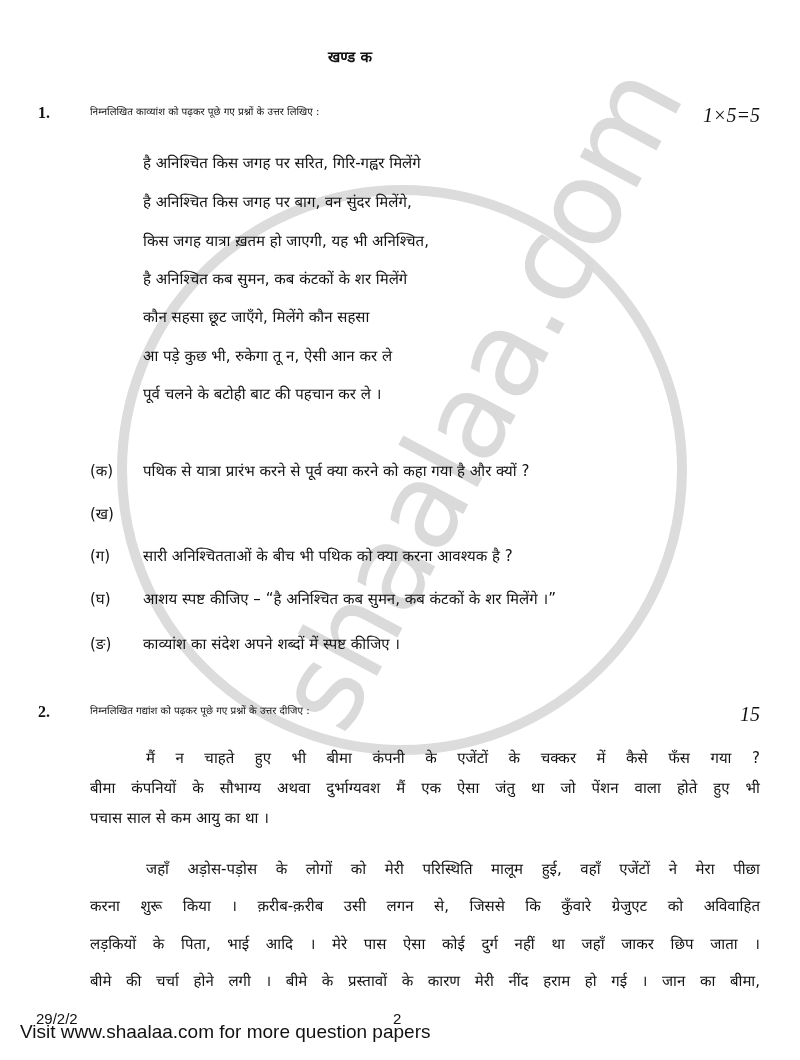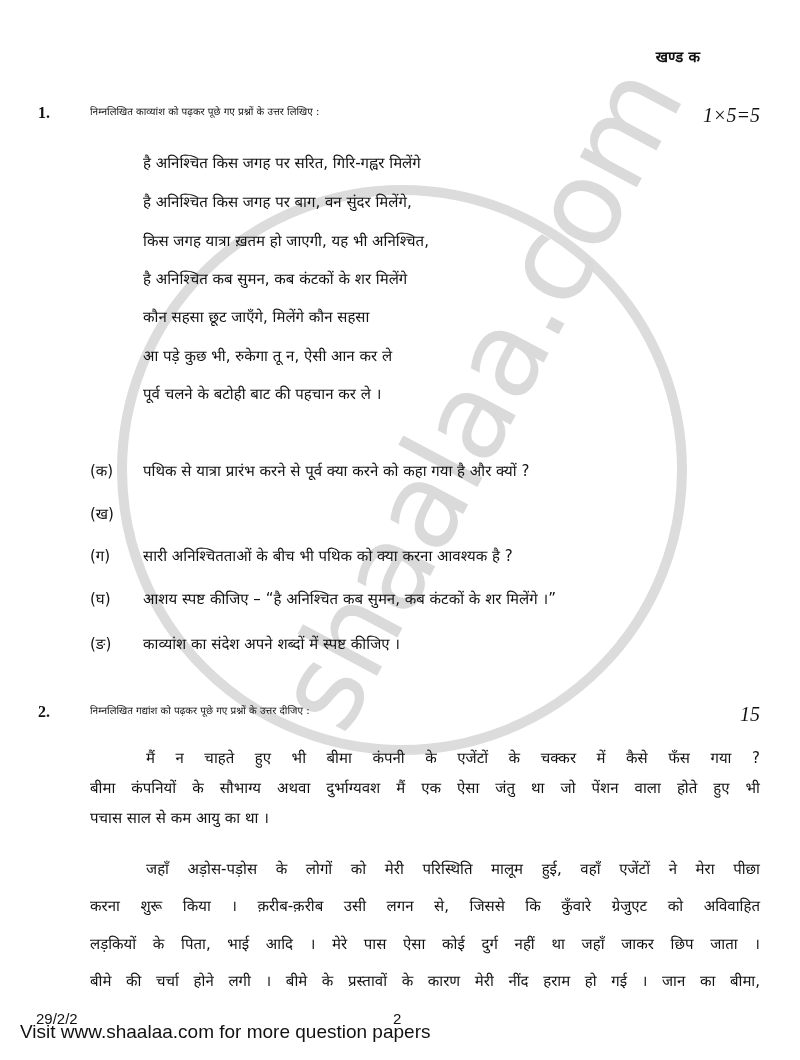--- a/index.html
+++ b/index.html
@@ -49,21 +49,21 @@
       white-space: nowrap;
       line-height: 1;
     }
     .content { position: relative; z-index: 1; }
 
     .section-title {
       position: absolute;
       top: 46px;
       left: 0;
       width: 700px;
-      text-align: right;
+      text-align: center;
       font-family: "DejaVu Sans", "Liberation Sans", sans-serif;
       font-weight: bold;
       font-size: 15px;
     }
     .q-row {
       position: absolute;
       left: 0;
       width: 800px;
       height: 26px;
     }

